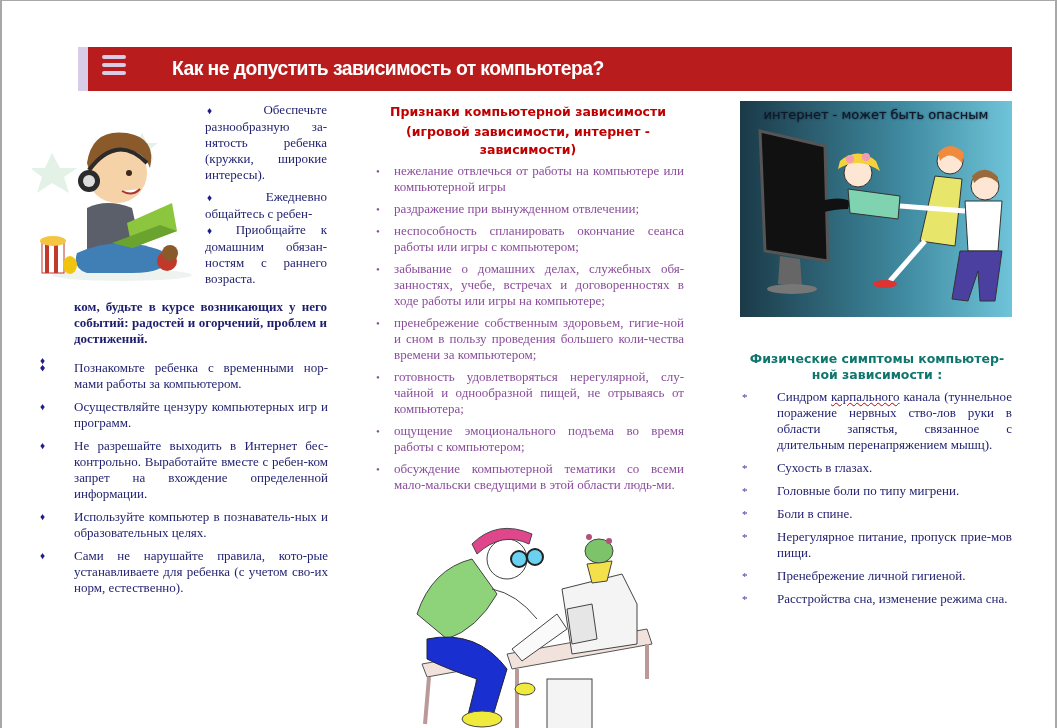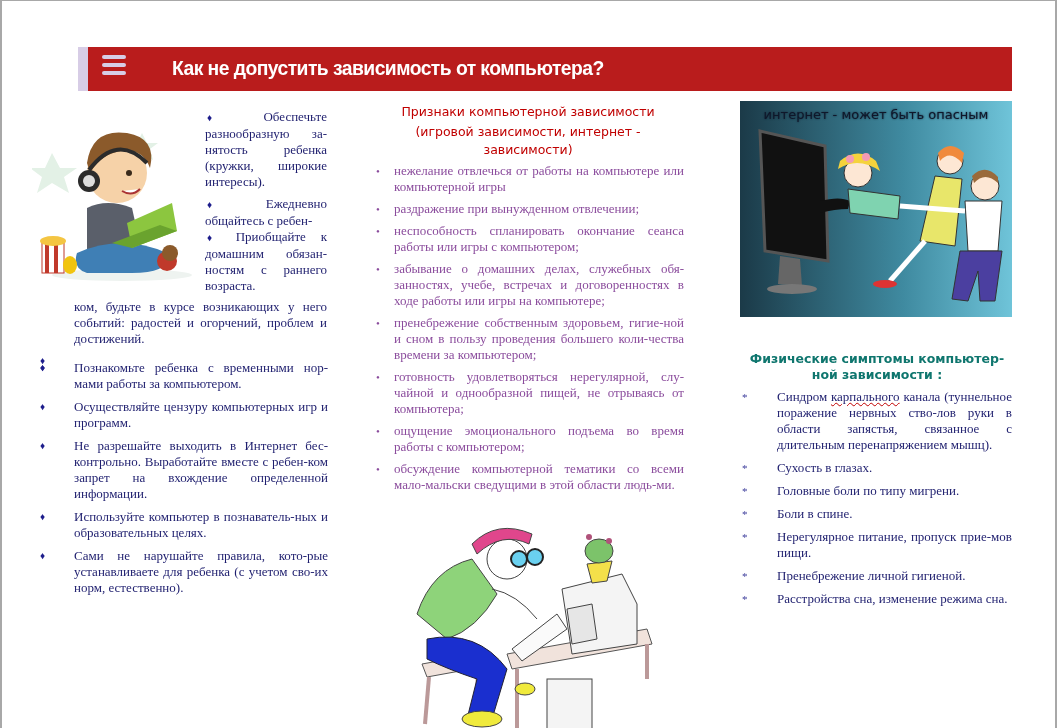--- a/index.html
+++ b/index.html
@@ -38,43 +38,43 @@
       position: absolute; left: 94px; top: 9px;
       color: #fff; font-family: "Liberation Sans", sans-serif;
       font-weight: bold; font-size: 21px; letter-spacing: -0.6px;
       transform: scaleX(0.92); transform-origin: left center;
       white-space: nowrap;
     }
     .boy-illustration {
       position: absolute; left: 30px; top: 112px; width: 160px; height: 170px;
     }
     .top-bullets {
-      position: absolute; left: 203px; top: 108px; width: 122px;
+      position: absolute; left: 203px; top: 101px; width: 122px;
       color: #1e1e6e; font-size: 13px; line-height: 16px; text-align: justify;
     }
     .top-bullets p { margin: 0 0 6px 0; }
     .top-bullets .dia { color: #1e1e8c; font-size: 10px; margin-right: 12px; margin-left: 2px; }
     .cont-text {
       position: absolute; left: 72px; top: 298px; width: 253px;
-      color: #1e1e6e; font-size: 13px; line-height: 16px; text-align: justify;
+      color: #1e1e6e; font-size: 13px; line-height: 16px; text-align: justify; font-weight: bold;
     }
     .left-list {
       position: absolute; left: 36px; top: 352px; width: 290px;
       list-style: none; margin: 0; padding: 0;
       color: #1e1e6e; font-size: 13px; line-height: 16px;
     }
     .left-list li { position: relative; padding-left: 36px; margin-bottom: 7px; text-align: justify; }
     .left-list li .bullet {
       position: absolute; left: 2px; top: 0; color: #1e1e8c; font-size: 10px;
     }
     
     .mid-heading {
       position: absolute; left: 368px; top: 102px; width: 316px;
       text-align: center; color: #c00000;
-      font-family: "DejaVu Sans", sans-serif; font-weight: normal;
+      font-family: "DejaVu Sans", sans-serif; font-weight: bold;
       font-size: 12.5px; line-height: 18px;
     }
     .mid-heading .l1 { display: block; margin-bottom: 2px; }
     .mid-list {
       position: absolute; left: 372px; top: 162px; width: 310px;
       list-style: none; margin: 0; padding: 0;
       color: #8a4b9c; font-size: 13px; line-height: 16px;
     }
     .mid-list li { position: relative; padding-left: 20px; margin-bottom: 6px; text-align: justify; }
     .mid-list li .bullet { position: absolute; left: 2px; top: 0; color: #8a4b9c; font-size: 11px; }

